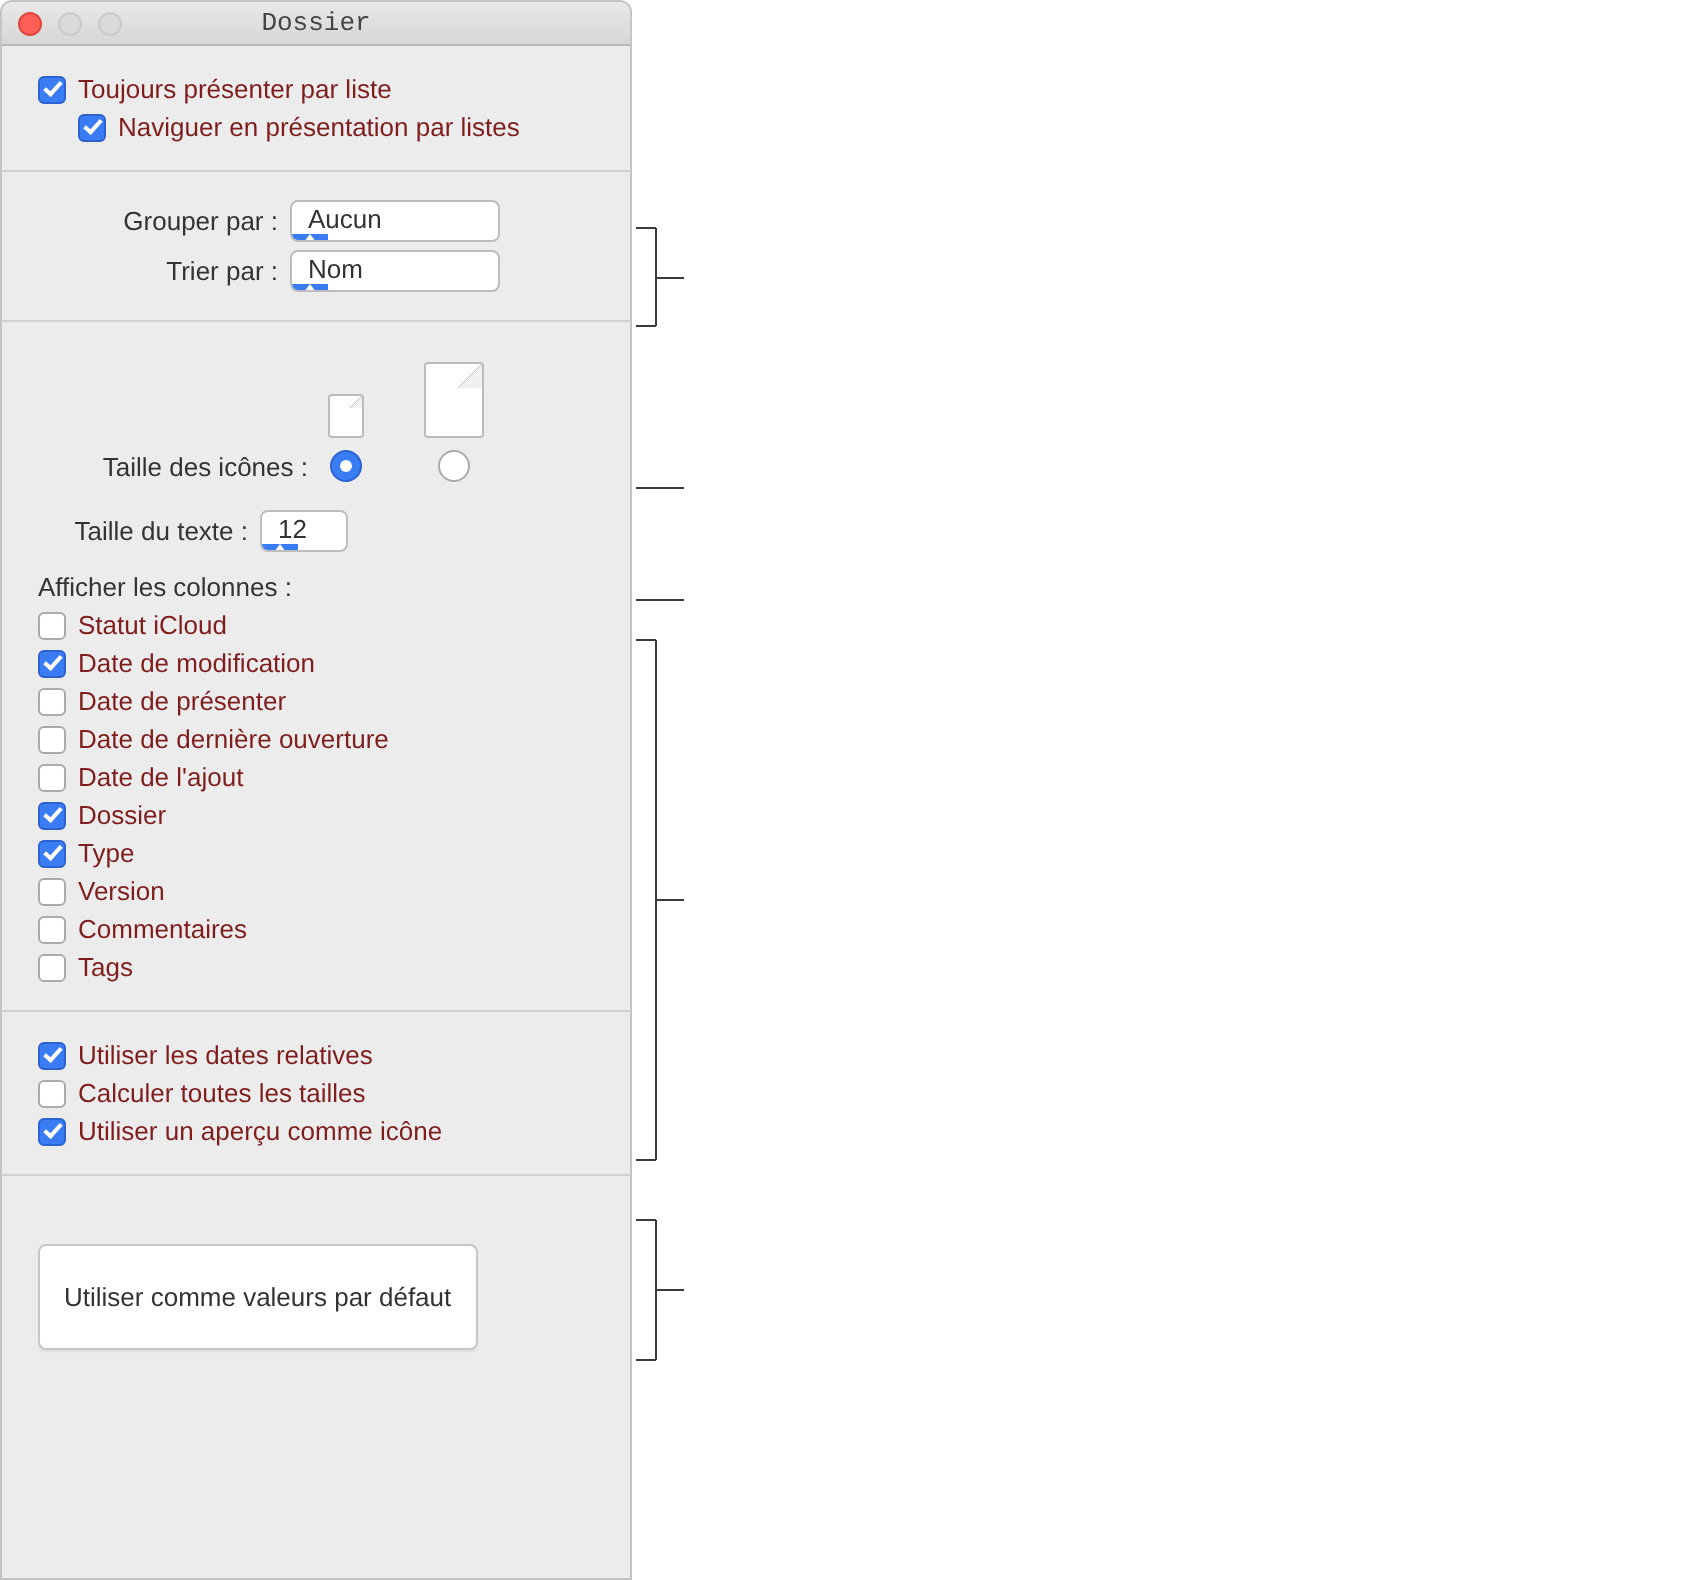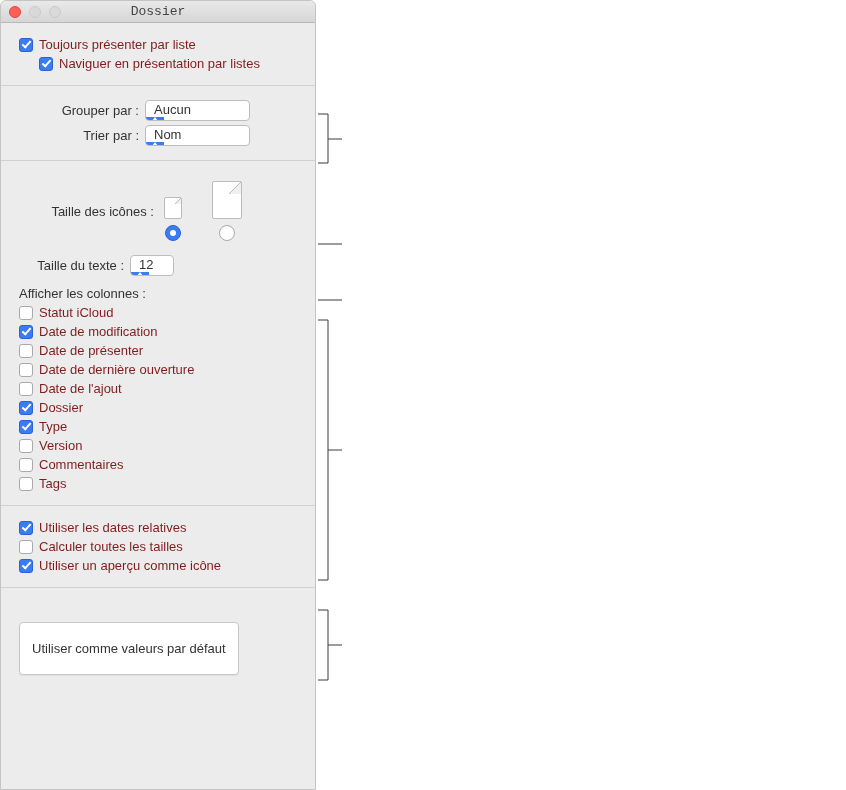--- a/index.html
+++ b/index.html
@@ -253,21 +253,21 @@
         <span class="sel-text">Nom</span>
         <span class="sel-arrows">
             <i class="up"></i>
             <i class="dn"></i>
           </span>
       </div>
     </div>
   </div>
 
   <div class="section">
-    <div class="row" style="align-items:center; margin-top:10px;">
+    <div class="row" style="align-items:flex-end; margin-top:10px;">
       <span class="label-right" style="width:135px;">Taille des icônes :</span>
       <div class="icon-radio-group">
         <div class="icon-col">
           <div class="icon-small">
               <div class="corner"></div>
             </div>
           <div class="radio checked"></div>
         </div>
         <div class="icon-col">
           <div class="icon-large">

